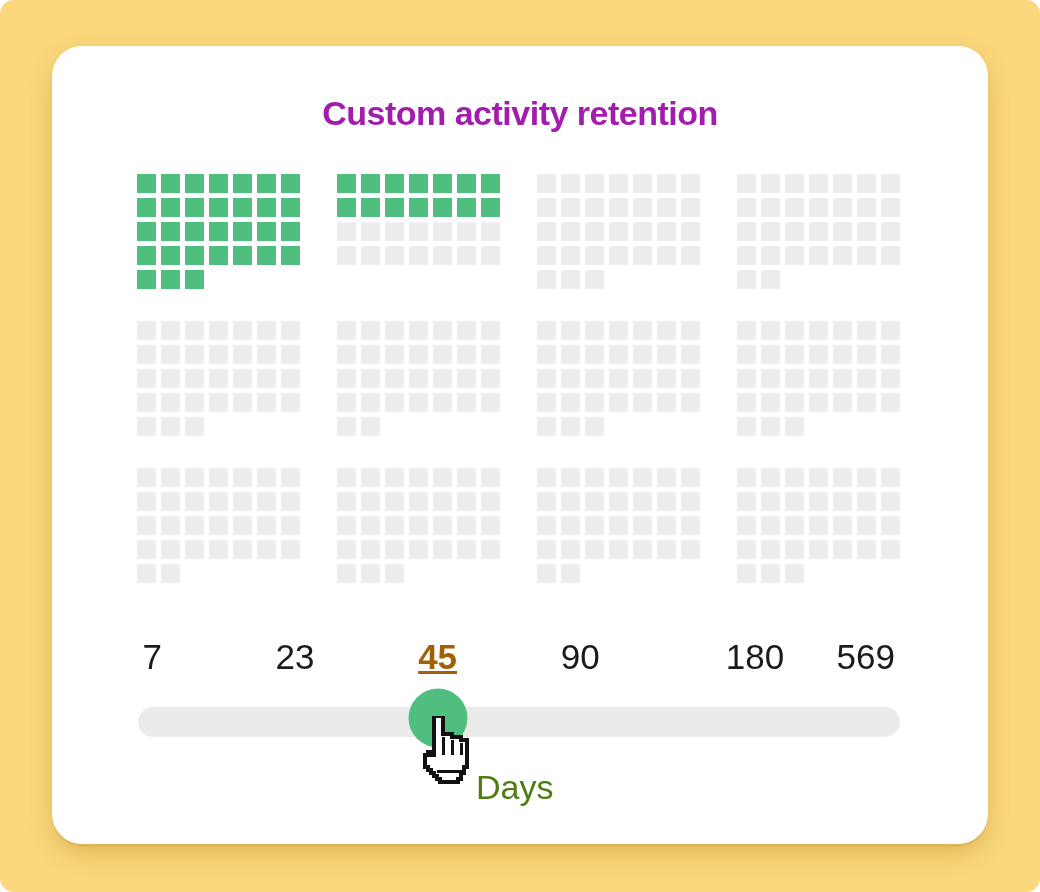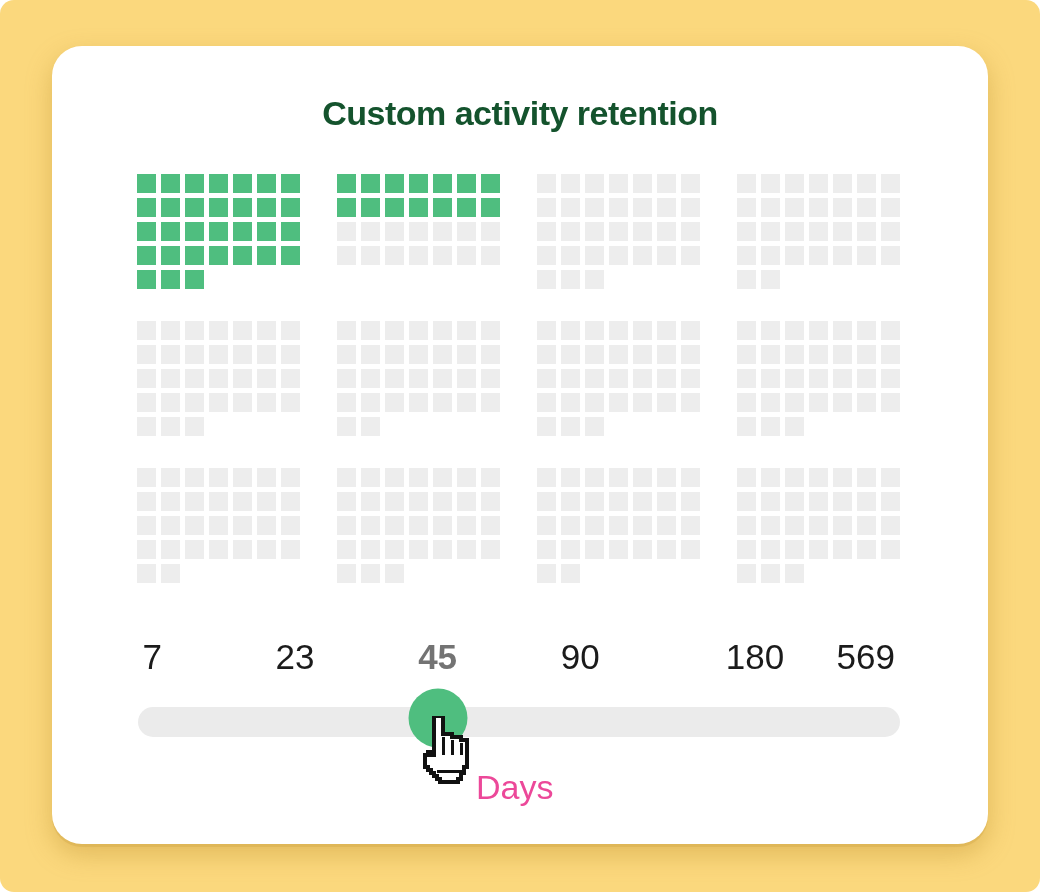--- a/index.html
+++ b/index.html
@@ -1,34 +1,34 @@
 <!DOCTYPE html>
 <html><head>
 <meta charset="utf-8">
 <style>
   html,body{margin:0;padding:0;background:#fff;}
   *{box-sizing:border-box;font-family:"Liberation Sans",sans-serif;}
   .stage{position:relative;width:1040px;height:892px;background:#FBD87D;border-radius:14px;overflow:hidden;}
   .card{position:absolute;left:52px;top:46px;width:936px;height:798px;background:#fff;border-radius:30px;
         box-shadow:0 10px 26px rgba(186,138,40,.40), 0 3px 0 rgba(186,138,40,.18);}
   .title{position:absolute;left:0;top:48px;width:100%;margin:0;text-align:center;
-         font-size:34px;font-weight:700;letter-spacing:-.5px;color:#14532d;}
+         font-size:34px;font-weight:700;letter-spacing:-.5px;color:#a21caf;}
   .waffle{position:absolute;left:85px;top:128px;width:763px;
           display:grid;grid-template-columns:repeat(4,163px);column-gap:37px;row-gap:32px;}
   .block{display:grid;grid-template-columns:repeat(7,19px);grid-auto-rows:19px;gap:5px;align-content:start;}
   .sq{width:19px;height:19px;background:#EDEDED;}
   .sq.filled{background:#4FBE7F;}
   .stops{position:absolute;left:85px;top:591px;width:763px;height:46px;}
   .stop{position:absolute;transform:translateX(-50%);font-size:35px;font-weight:400;color:#1b1b1b;white-space:nowrap;}
-  .stop.active{color:#737373;font-weight:700;}
+  .stop.active{color:#a16207;font-weight:700;text-decoration:underline;}
   .track{position:absolute;left:86px;top:661px;width:762px;height:30px;border-radius:15px;background:#EBEBEB;}
   .handle{position:absolute;top:calc(50% - 4px);width:59px;height:59px;border-radius:50%;
           background:#4FBE7F;transform:translate(-50%,-50%);}
   .cursor{position:absolute;left:364px;top:670px;}
-  .days{position:absolute;left:424px;top:722px;font-size:34px;color:#ec4899;}
+  .days{position:absolute;left:424px;top:722px;font-size:34px;color:#4d7c0f;}
 </style>
 </head>
 <body>
 
 <div class="stage">
   <div class="card">
 
     <h1 class="title">Custom activity retention</h1>
 
     <div class="waffle">

